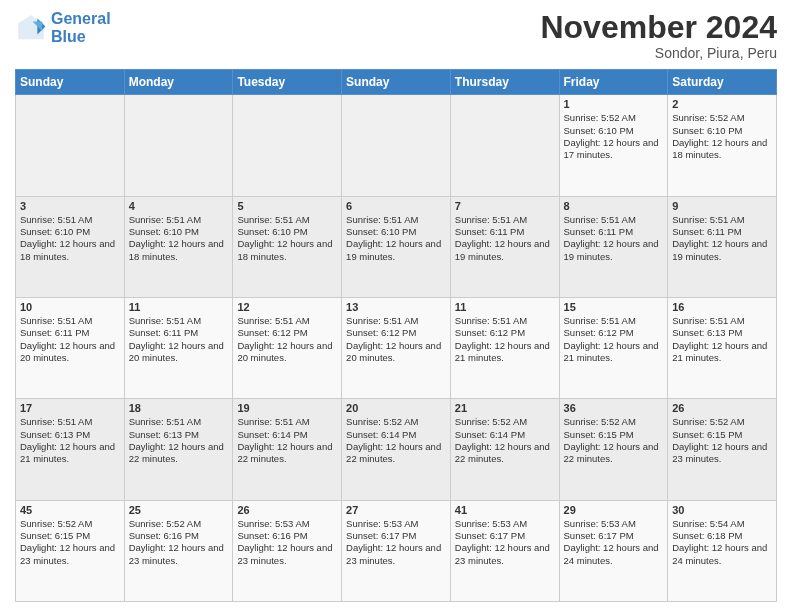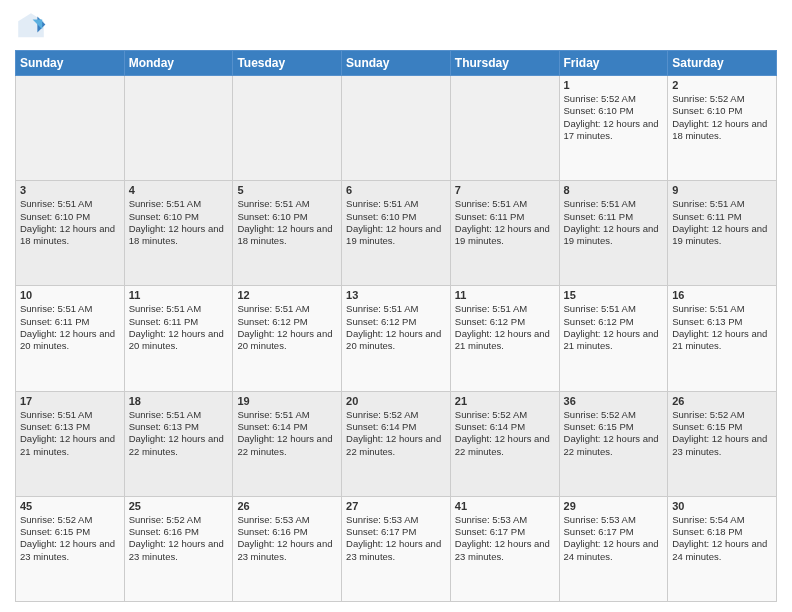--- a/index.html
+++ b/index.html
@@ -99,20 +99,28 @@
 <body>
 
 <div class="page">
   <div class="header">
     <div class="logo">
       <svg class="logo-icon" viewBox="0 0 40 40" width="40" height="40">
         <polygon points="20,4 36,14 36,34 20,34 4,34 4,14" fill="#3a7fc1" opacity="0.15"></polygon>
         <polygon points="28,8 38,18 28,28" fill="#3a7fc1"></polygon>
         <polygon points="22,12 34,12 34,24" fill="#5aafdf"></polygon>
       </svg>
+      <div class="logo-text">
+        <div><span>General</span></div>
+        <div><span style="color:#3a7fc1">Blue</span></div>
+      </div>
+    </div>
+    <div class="title-area">
+      <div class="main-title">November 2024</div>
+      <div class="subtitle">Sondor, Piura, Peru</div>
     </div>
   </div>
   <table class="calendar">
     <thead>
       <tr>
       <th>Sunday</th>
           <th>Monday</th>
           <th>Tuesday</th>
           <th>Sunday</th>
           <th>Thursday</th>

